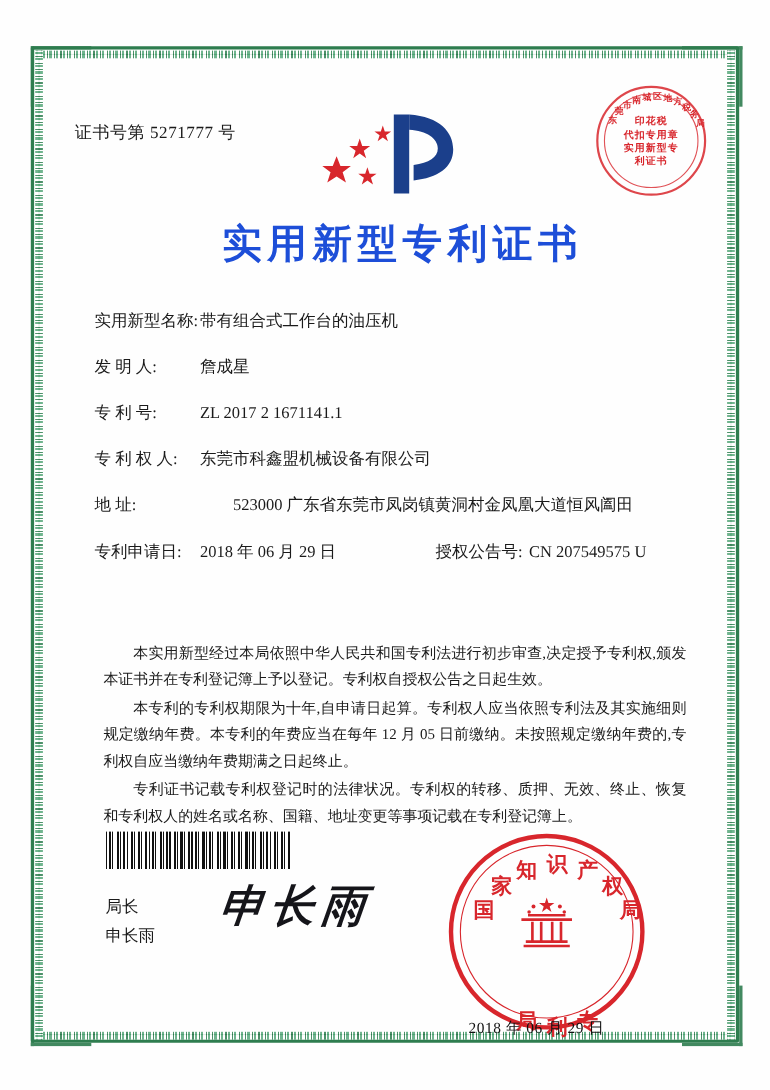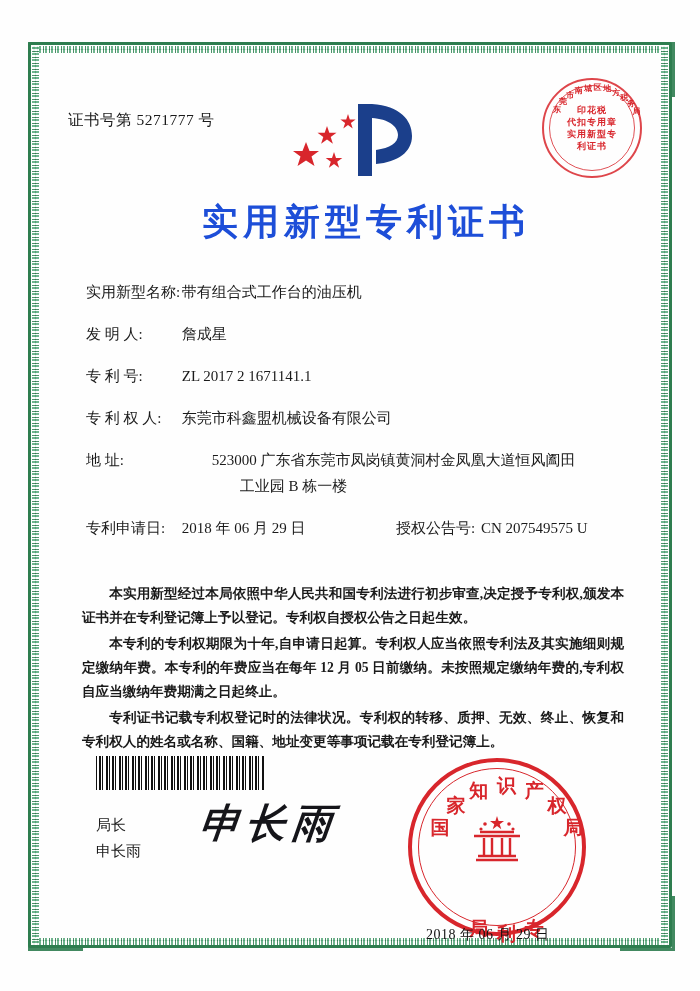--- a/index.html
+++ b/index.html
@@ -199,23 +199,22 @@
   
   .paras {
     position: absolute;
     left: 22px; top: 512px;
     width: 542px;
     font-size: 13.6px;
     line-height: 24px;
     text-align: justify;
   }
   .paras p {
-    margin: 0 0 2px 0;
+    margin: 0 0 2px 12px;
     text-indent: 2em;
-    font-weight: bold;
   }
 
   
   .barcode {
     position: absolute;
     left: 36px; top: 686px;
     width: 168px; height: 34px;
     background: repeating-linear-gradient(90deg,
       #111 0px, #111 1px, #fff 1px, #fff 3px,
       #111 3px, #111 5px, #fff 5px, #fff 6px,
@@ -378,21 +377,20 @@
 
       <div class="row">
         <span class="lbl">专 利 权 人:</span>
         <span class="val">东莞市科鑫盟机械设备有限公司</span>
       </div>
 
       <div class="row addr">
         <span class="lbl">地        址:</span>
         <span class="val">
           <span>523000  广东省东莞市凤岗镇黄洞村金凤凰大道恒风阖田</span>
-          <span class="line2">工业园 B 栋一楼</span>
         </span>
       </div>
 
       <div class="row two">
         <span class="lbl">专利申请日:</span>
         <span class="val">2018 年 06 月 29 日</span>
         <span class="right">
           <span class="lbl2">授权公告号:</span>
           <span class="val">CN 207549575 U</span>
         </span>

